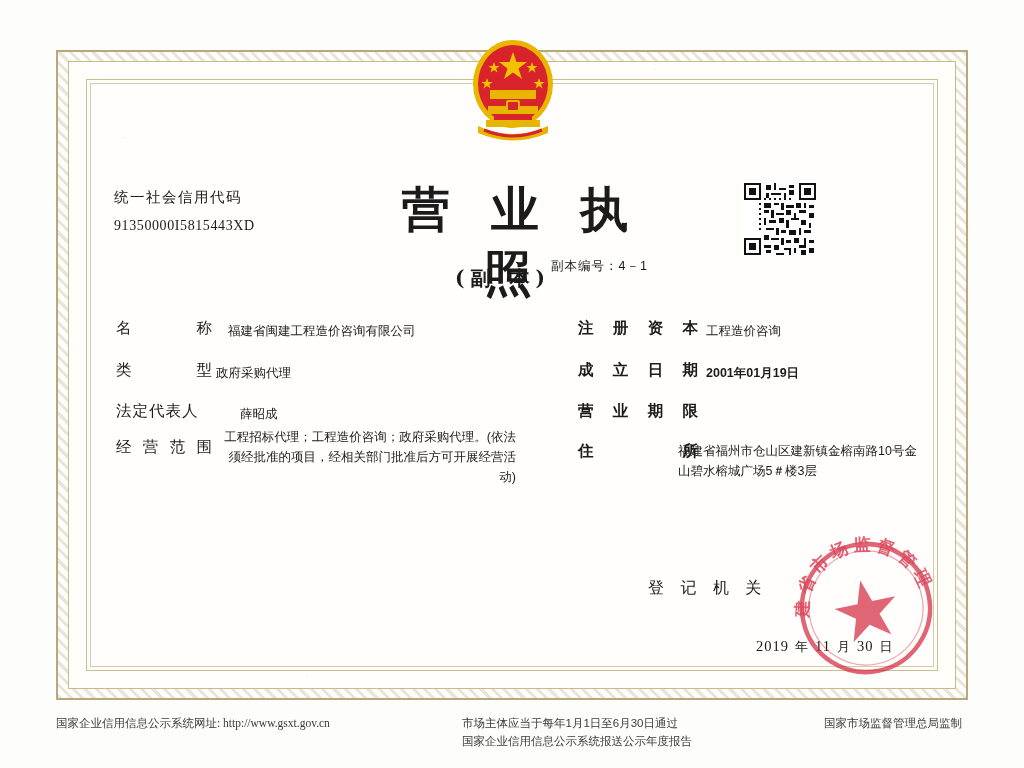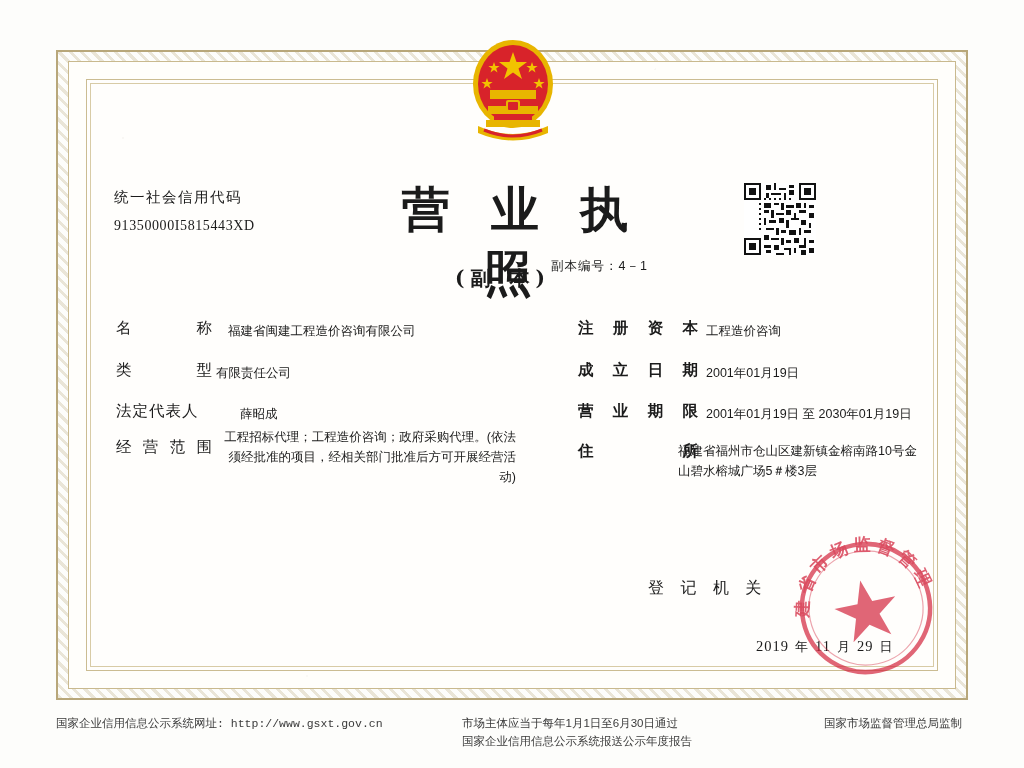--- a/index.html
+++ b/index.html
@@ -172,21 +172,21 @@
   .v-rep    { left: 216px; top: 404px; margin-left: 24px; }
   .v-scope  { left: 216px; top: 427px; width: 300px; text-align: right; }
 
   
   .l-capital { left: 578px; top: 318px; width: 120px; display: flex; justify-content: space-between; font-weight: bold; }
   .l-found   { left: 578px; top: 360px; width: 120px; display: flex; justify-content: space-between; font-weight: bold; }
   .l-term    { left: 578px; top: 401px; width: 120px; display: flex; justify-content: space-between; font-weight: bold; }
   .l-addr    { left: 578px; top: 441px; width: 120px; display: flex; justify-content: space-between; font-weight: bold; }
 
   .v-capital { left: 706px; top: 321px; }
-  .v-found   { left: 706px; top: 363px; }
+  .v-found   { left: 706px; top: 363px; font-weight: bold; }
   .v-term    { left: 706px; top: 404px; }
   .v-addr    { left: 678px; top: 441px; width: 240px; }
 
   
   .registry {
     position: absolute;
     left: 648px; top: 578px;
     font-size: 16px;
     letter-spacing: 6px;
     color: #1b1b1b;
@@ -209,21 +209,21 @@
     z-index: 8;
     opacity: 0.82;
   }
 
   
   .footer-left {
     position: absolute;
     left: 56px; top: 716px;
     font-size: 11.5px;
     color: #3a3a3a;
-    font-family: Liberation Mono, monospace;
+    font-family: Liberation Serif, serif;
   }
   .footer-center {
     position: absolute;
     left: 462px; top: 714px;
     width: 300px;
     font-size: 11.5px;
     line-height: 18px;
     color: #3a3a3a;
   }
   .footer-right {
@@ -387,21 +387,21 @@
   <div class="field-label l-name">
     <span>名</span>
     <span>称</span>
   </div>
   <div class="field-value v-name">福建省闽建工程造价咨询有限公司</div>
 
   <div class="field-label l-type">
     <span>类</span>
     <span>型</span>
   </div>
-  <div class="field-value v-type">有限责任公司</div>
+  <div class="field-value v-type">政府采购代理</div>
 
   <div class="field-label l-rep">法定代表人</div>
   <div class="field-value v-rep">薛昭成</div>
 
   <div class="field-label l-scope">
     <span>经</span>
     <span>营</span>
     <span>范</span>
     <span>围</span>
   </div>
@@ -422,21 +422,20 @@
     <span>期</span>
   </div>
   <div class="field-value v-found">2001年01月19日</div>
 
   <div class="field-label l-term">
     <span>营</span>
     <span>业</span>
     <span>期</span>
     <span>限</span>
   </div>
-  <div class="field-value v-term">2001年01月19日  至  2030年01月19日</div>
 
   <div class="field-label l-addr">
     <span>住</span>
     <span>所</span>
   </div>
   <div class="field-value v-addr">福建省福州市仓山区建新镇金榕南路10号金山碧水榕城广场5＃楼3层</div>
 
   <div class="registry">登 记 机 关</div>
 
   <div class="seal">
@@ -450,21 +449,21 @@
         <circle cx="80" cy="80" r="57" fill="none" stroke="#d2233c" stroke-width="1.2" opacity="0.5"></circle>
         <polygon points="80,52 87.5,74.5 111,74.5 92,88.5 99.3,111 80,97 60.7,111 68,88.5 49,74.5 72.5,74.5" fill="#d2233c" opacity="0.85"></polygon>
         <text font-family="'DejaVu Serif','Liberation Serif',serif" font-size="17" font-weight="bold" fill="#d2233c" opacity="0.88" letter-spacing="5">
           <textPath href="#sealArcText" startOffset="50%" text-anchor="middle">福建省市场监督管理局</textPath>
         </text>
       </g>
     </svg>
   </div>
 
   <div class="date-line">
-    <span class="num">2019</span><span class="cn">年</span><span class="num">11</span><span class="cn">月</span><span class="num">29</span><span class="cn">日</span>
+    <span class="num">2019</span><span class="cn">年</span><span class="num">11</span><span class="cn">月</span><span class="num">30</span><span class="cn">日</span>
   </div>
 
   <div class="speckle"></div>
 </div>
 
 <div class="footer-left">国家企业信用信息公示系统网址: http://www.gsxt.gov.cn</div>
 <div class="footer-center">
   <div>市场主体应当于每年1月1日至6月30日通过</div>
   <div>国家企业信用信息公示系统报送公示年度报告</div>
 </div>

